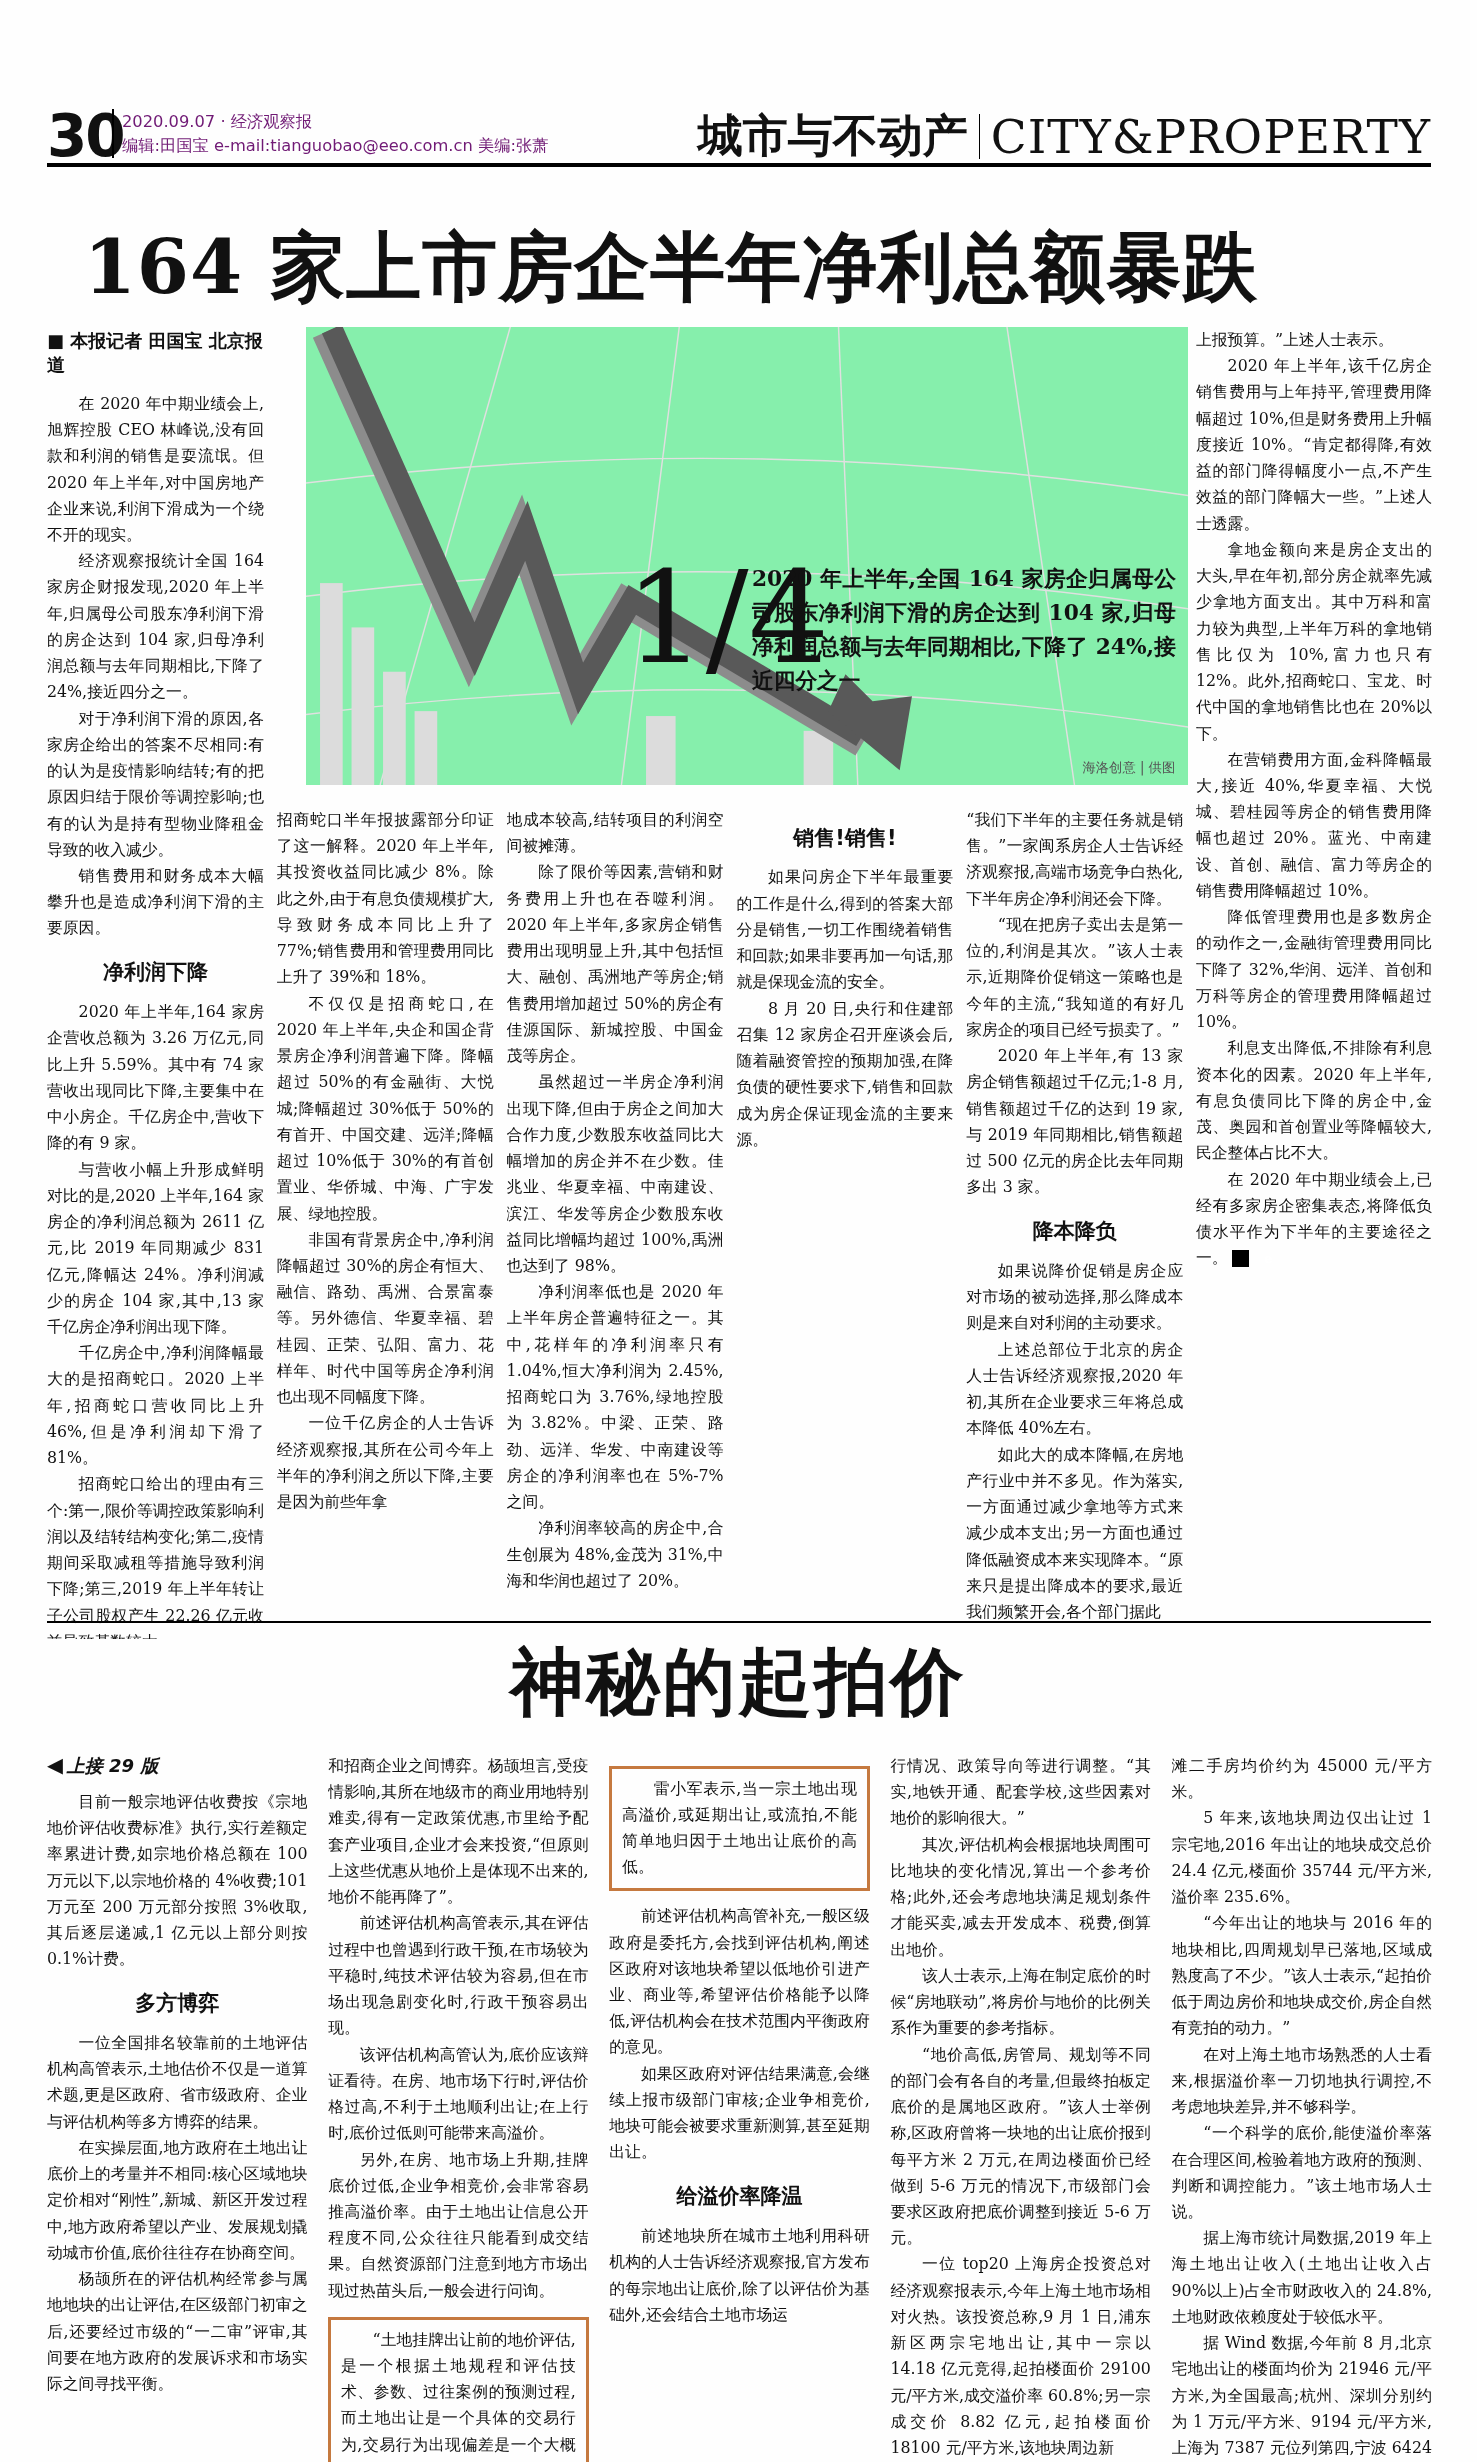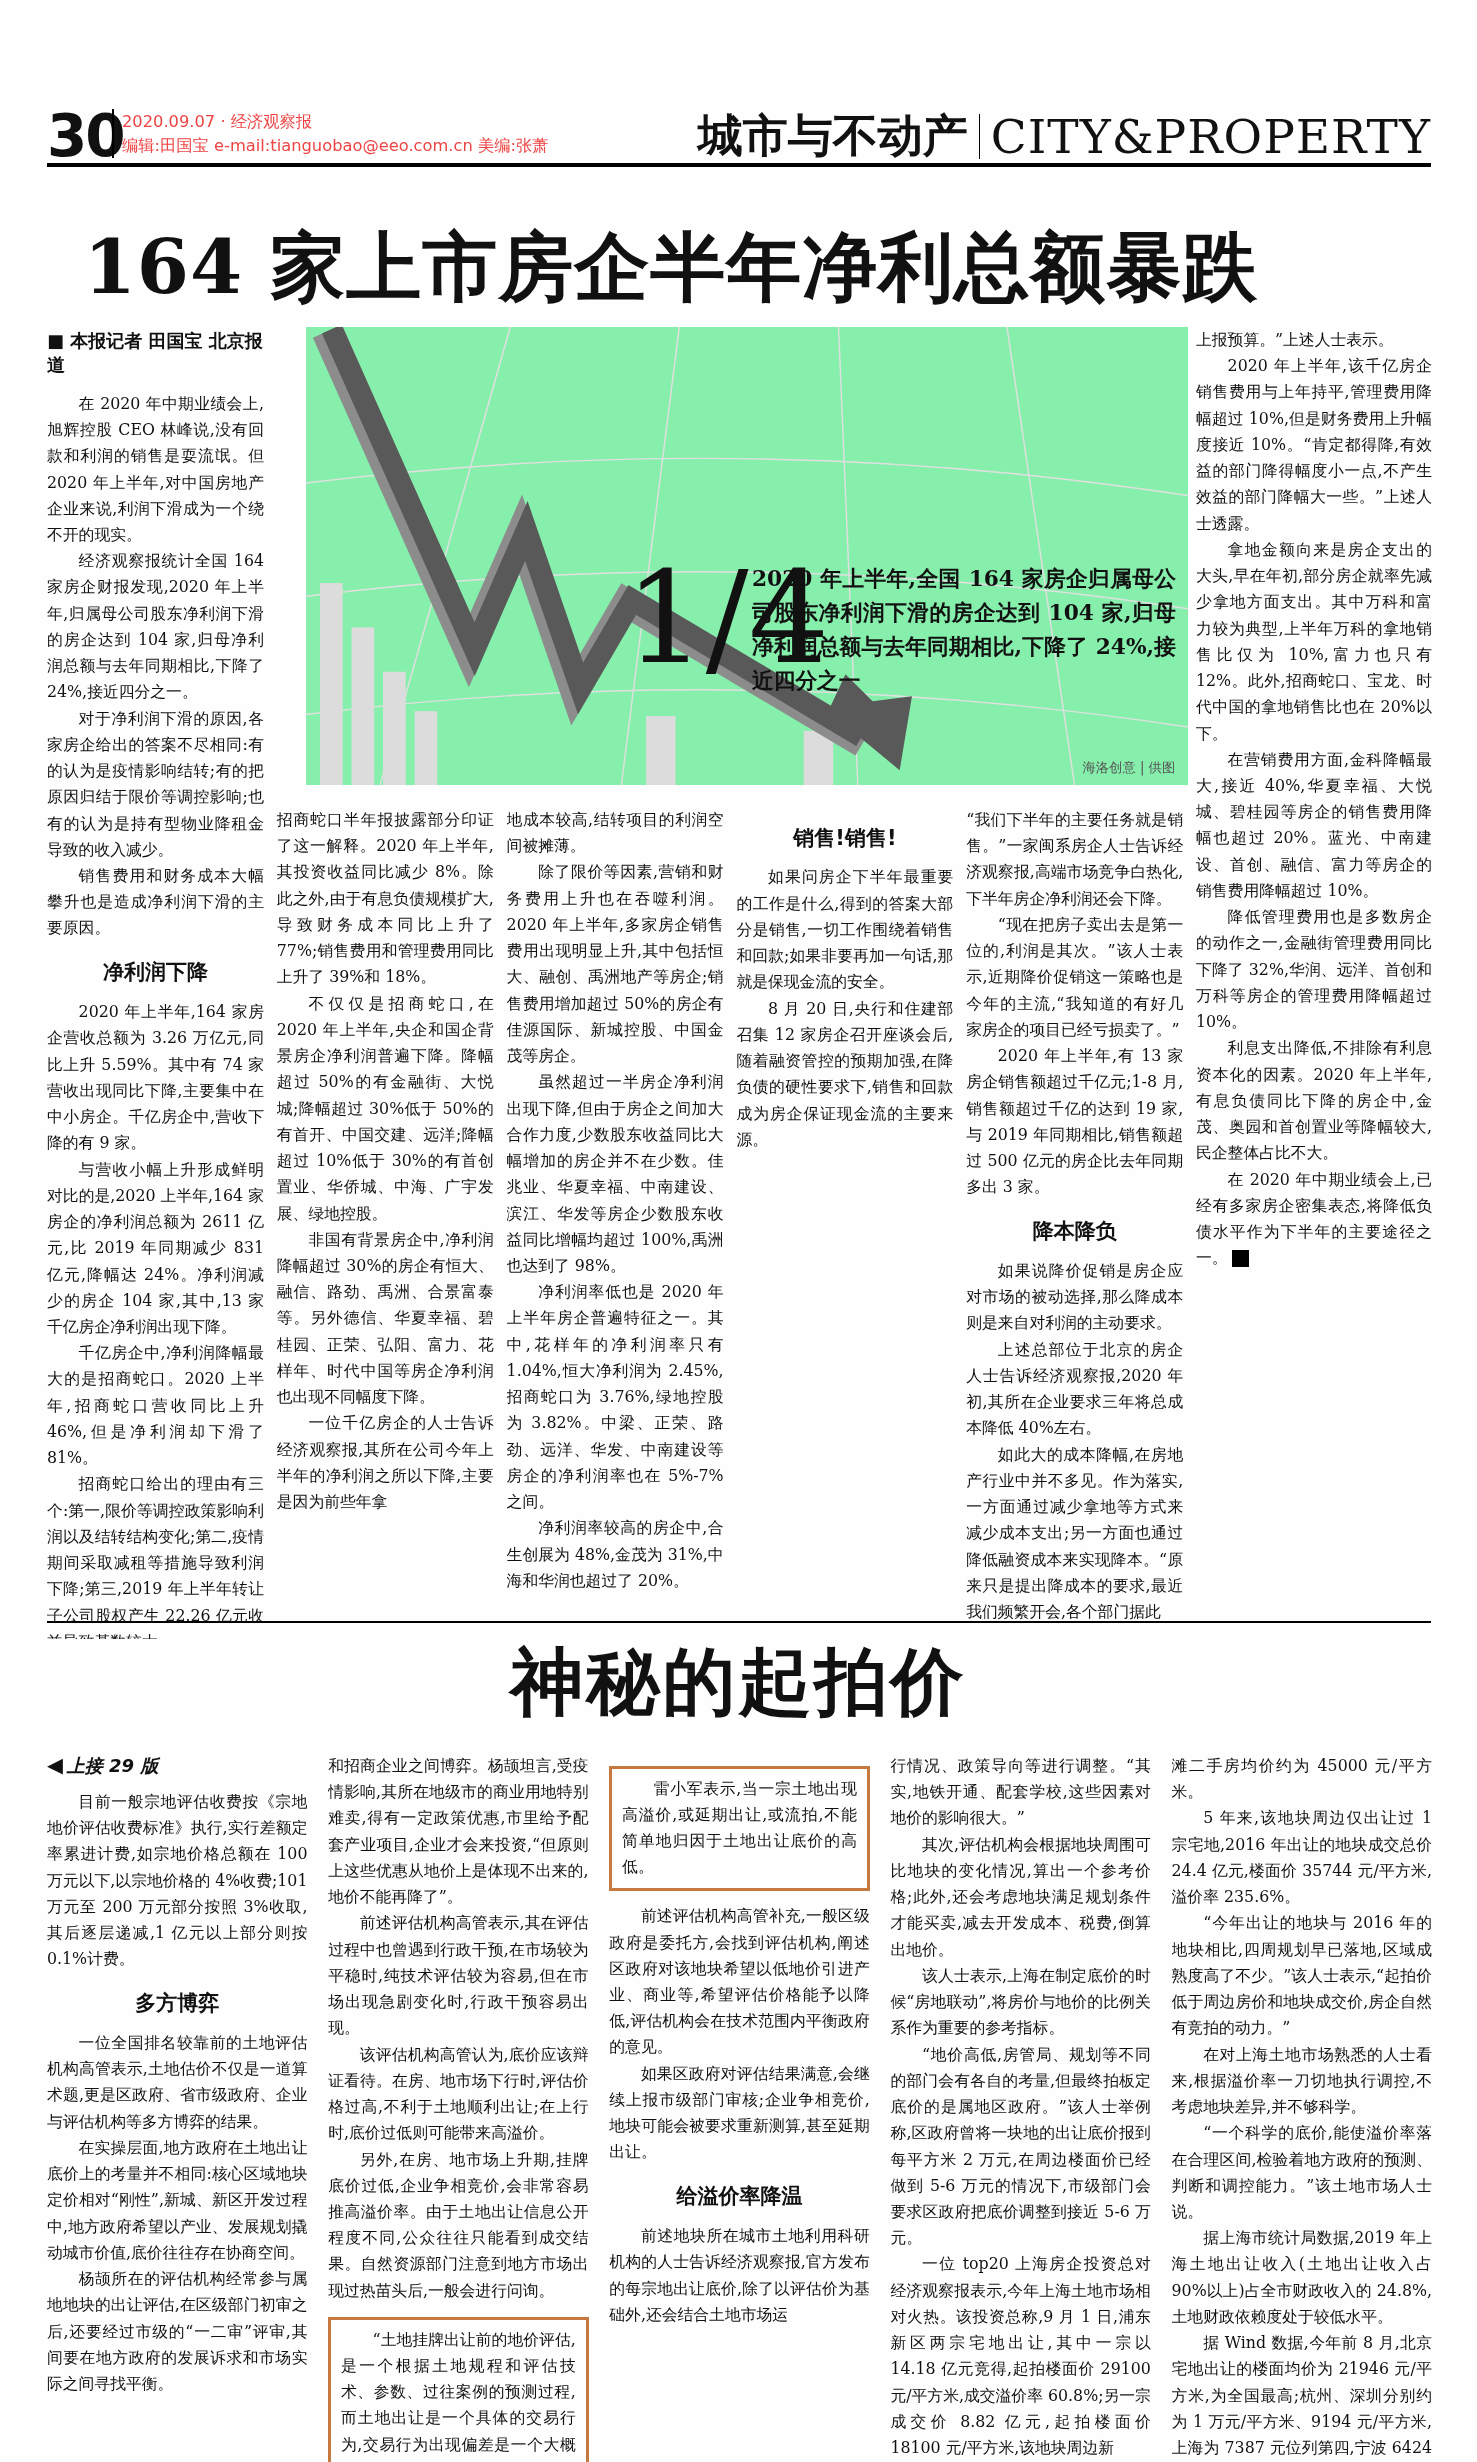--- a/index.html
+++ b/index.html
@@ -4,21 +4,21 @@
 <style>
   html,body{margin:0;padding:0;background:#ffffff;}
   #page{position:relative;width:1477px;height:2779px;background:#fefefe;overflow:hidden;
         font-family:"DejaVu Serif","Liberation Serif",serif;color:#111;}
   
   .hdr{position:absolute;top:109px;left:47px;width:1384px;height:51px;}
   .pagenum{position:absolute;left:0;top:-6.9px;font-family:"DejaVu Sans","Liberation Sans",sans-serif;
            font-weight:bold;font-size:58px;letter-spacing:-2px;}
   .hdr-vrule{position:absolute;left:65px;top:0;width:1.5px;height:49px;background:#000;}
   .hdr-meta{position:absolute;left:75px;top:1px;font-family:"DejaVu Sans","Liberation Sans",sans-serif;
-            font-size:16.3px;line-height:1.45;color:#ef4444;}
+            font-size:16.3px;line-height:1.45;color:#701a75;}
   .hdr-right{position:absolute;right:0;top:-3px;white-space:nowrap;}
   .sec-cn{font-family:"DejaVu Sans","Liberation Sans",sans-serif;font-weight:bold;font-size:45px;vertical-align:middle;}
   .sec-div{display:inline-block;width:1.5px;height:45px;background:#000;margin:0 10.8px;vertical-align:middle;}
   .sec-en{font-family:"DejaVu Serif","Liberation Serif",serif;font-size:47px;letter-spacing:1px;vertical-align:middle;}
   .toprule{position:absolute;top:163px;left:47px;width:1384px;height:4.4px;background:#000;}
   
   .h1{position:absolute;top:218px;left:0;width:1342px;text-align:center;
       font-weight:bold;font-size:75px;letter-spacing:1px;font-family:"DejaVu Serif","Liberation Serif",serif;}
   
   .art{position:absolute;left:47px;width:1385px;display:flex;}

